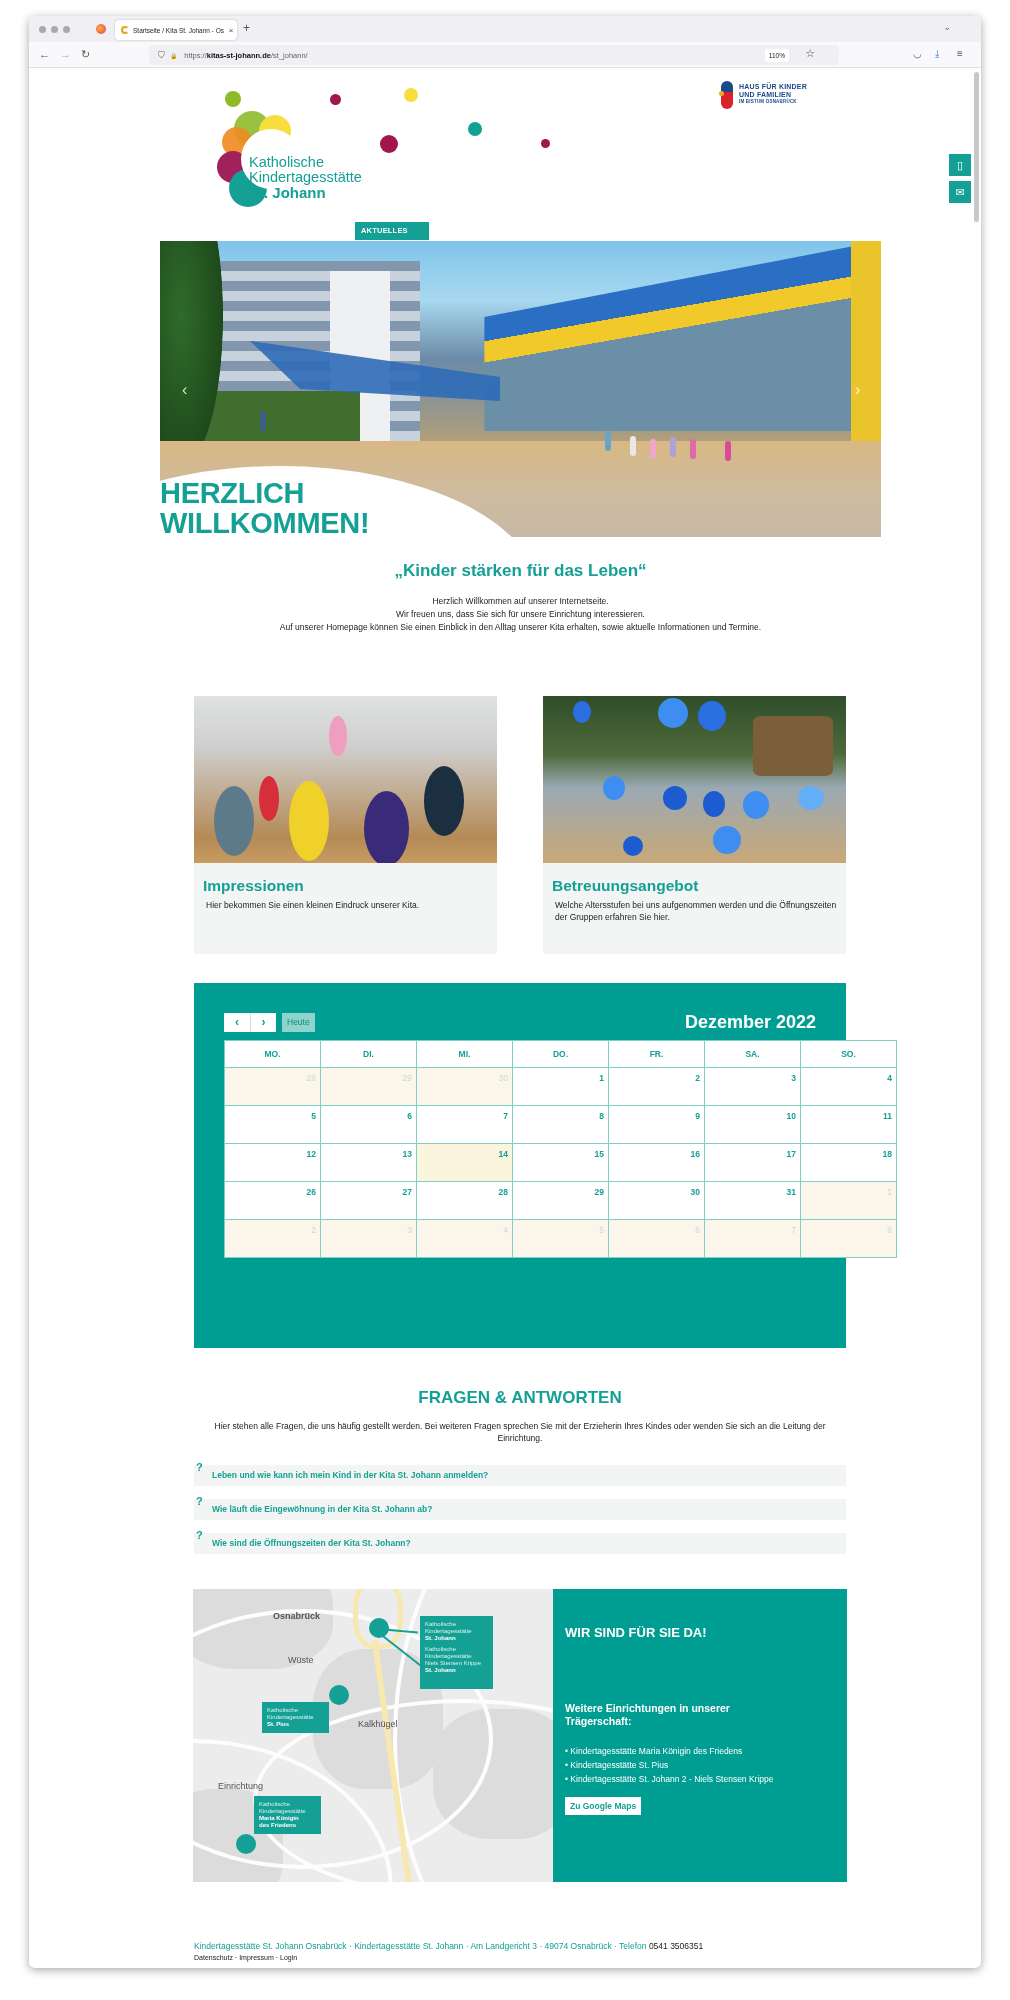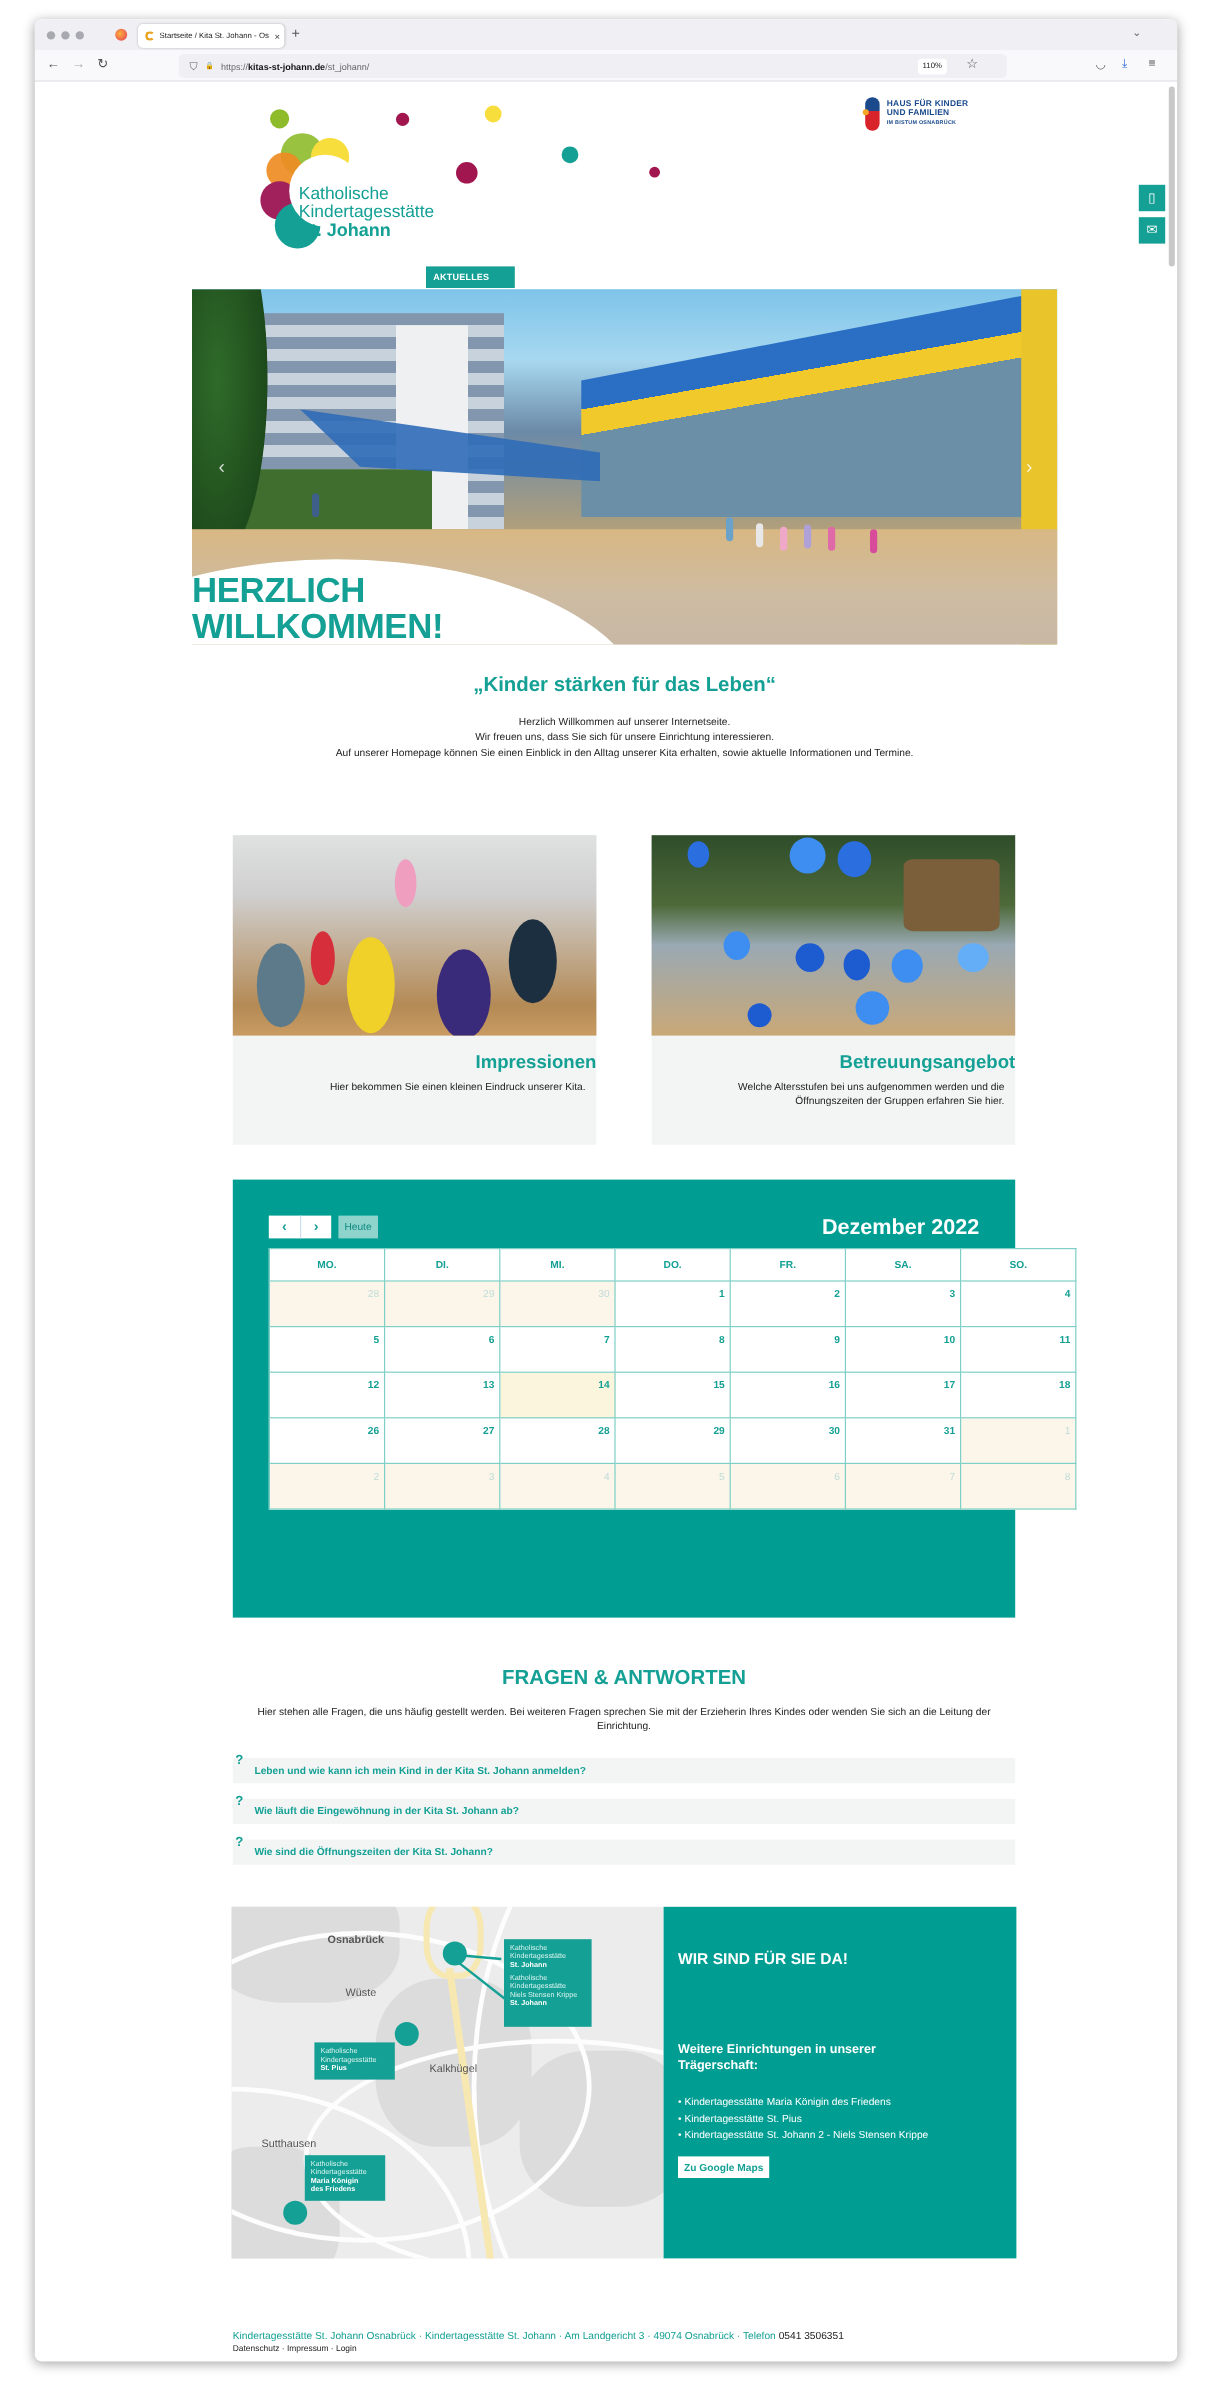--- a/index.html
+++ b/index.html
@@ -56,24 +56,24 @@
   .hero .hero-title { position: absolute; left: 0; top: 237px; font-size: 29px; line-height: 30px; font-weight: bold; color: #14a094; letter-spacing: -0.3px; }
   .hero .arrow { position: absolute; top: 140px; color: #fff; font-size: 16px; opacity: 0.8; }
   .kid { position: absolute; width: 6px; height: 20px; border-radius: 3px; }
 
   .intro { position: absolute; left: 131px; top: 492px; width: 721px; text-align: center; }
   .intro h2 { font-size: 17px; color: #14a094; font-weight: bold; }
   .intro p { font-size: 8.5px; color: #222; line-height: 13px; }
   .intro .paras { margin-top: 14px; }
 
   .cards { position: absolute; left: 165px; top: 627px; width: 652px; display: flex; justify-content: space-between; }
-  .card { width: 303px; height: 258px; background: #f3f5f5; text-align: right; }
+  .card { width: 303px; height: 258px; background: #f3f5f5; }
   .card .img { width: 100%; height: 167px; position: relative; overflow: hidden; }
   .card .title { margin: 14px 0 0 9px; font-size: 15.5px; font-weight: bold; color: #14a094; }
-  .card .desc { margin: 4px 9px 0 23px; font-size: 8.5px; line-height: 12px; color: #222; }
+  .card .desc { margin: 4px 9px 0 12px; font-size: 8.5px; line-height: 12px; color: #222; }
   .img-kids { background: linear-gradient(180deg, #dfe2e0 0%, #cfcfcf 30%, #b48a55 85%, #c89b62 100%); }
   .img-flowers { background: linear-gradient(180deg, #2f4d2a 0%, #4e6a3a 35%, #9aa9b3 55%, #c9a877 100%); }
   .blob { position: absolute; border-radius: 50%; }
 
   .calendar { position: absolute; left: 165px; top: 914px; width: 652px; height: 365px; background: #009e92; }
   .cal-nav { position: absolute; left: 30px; top: 30px; display: flex; }
   .cal-nav .arr { width: 26px; height: 19px; background: #fff; color: #14a094; font-size: 12px; font-weight: bold; text-align: center; line-height: 18px; }
   .cal-nav .arr + .arr { border-left: 1px solid #cde; }
   .cal-nav .today { margin-left: 6px; height: 19px; padding: 0 5px; background: #8fd4cc; color: #0f8a80; font-size: 8.5px; line-height: 19px; }
   .cal-month { position: absolute; right: 30px; top: 29px; font-size: 18px; font-weight: bold; color: #fff; }
@@ -357,21 +357,21 @@
         <span class="area" style="left:-30px;top:200px;width:120px;height:120px"></span>
         <span class="road" style="left:-80px;top:20px;width:380px;height:260px"></span>
         <span class="road" style="left:60px;top:110px;width:420px;height:200px"></span>
         <span class="road" style="left:-200px;top:150px;width:400px;height:300px"></span>
         <span class="road" style="left:200px;top:-100px;width:300px;height:500px"></span>
         <span class="main-road" style="left:160px;top:-10px;width:50px;height:70px"></span>
         <span style="position:absolute;left:196px;top:50px;width:6px;height:250px;background:#f6e8b0;transform:rotate(-8deg)"></span>
         <span class="place" style="left:80px;top:22px;font-weight:bold">Osnabrück</span>
         <span class="place" style="left:95px;top:66px">Wüste</span>
         <span class="place" style="left:165px;top:130px">Kalkhügel</span>
-        <span class="place" style="left:25px;top:192px">Sutthausen</span>
+        <span class="place" style="left:25px;top:192px">Einrichtung</span>
 
         <span class="line" style="left:185px;top:39px;width:40px;transform:rotate(5deg)"></span>
         <span class="line" style="left:185px;top:42px;width:60px;transform:rotate(38deg)"></span>
         <span class="pin" style="left:176px;top:29px"></span>
         <span class="pin" style="left:136px;top:96px"></span>
         <span class="pin" style="left:43px;top:245px"></span>
 
         <div class="label" style="left:227px;top:27px;width:73px;height:73px">
           <div>Katholische</div>
           <div>Kindertagesstätte</div>

